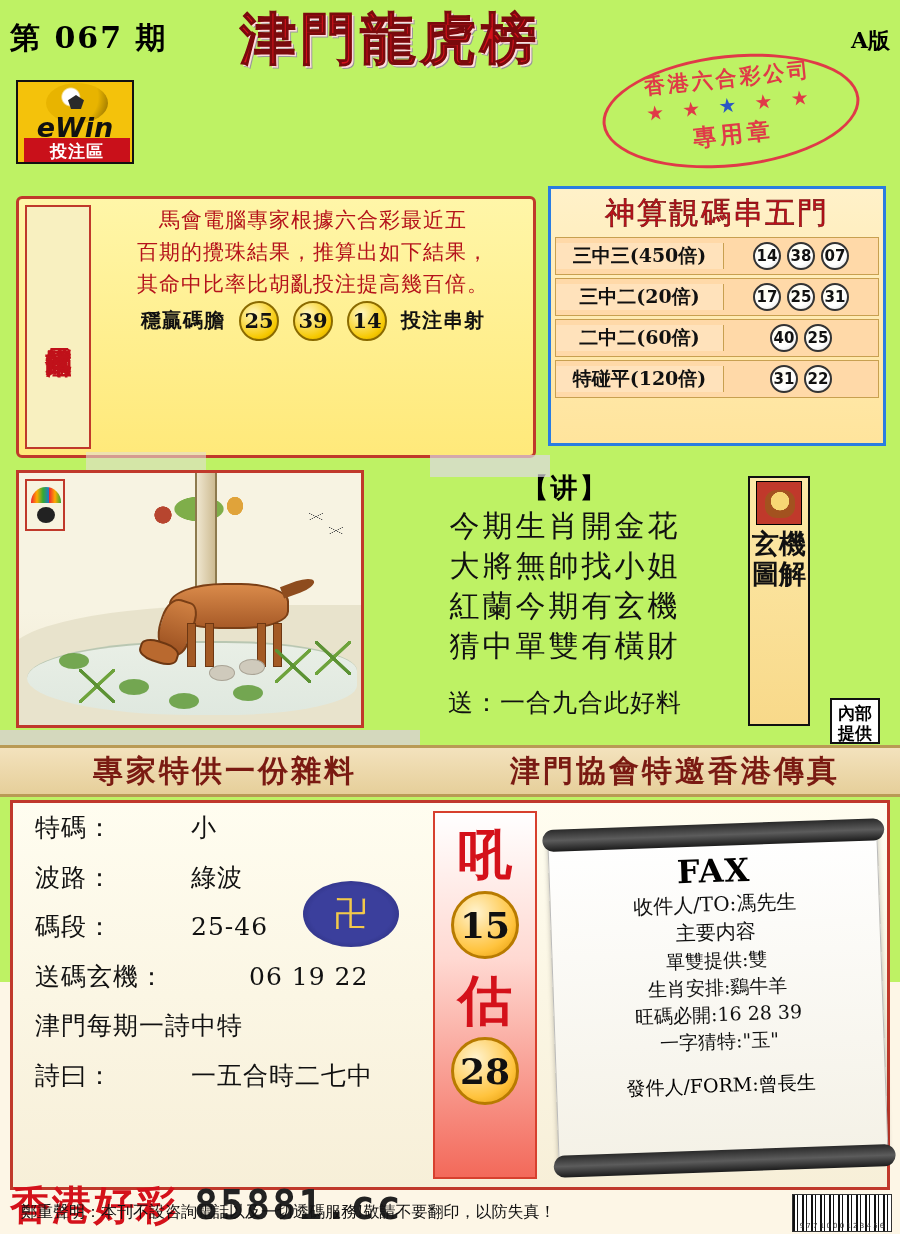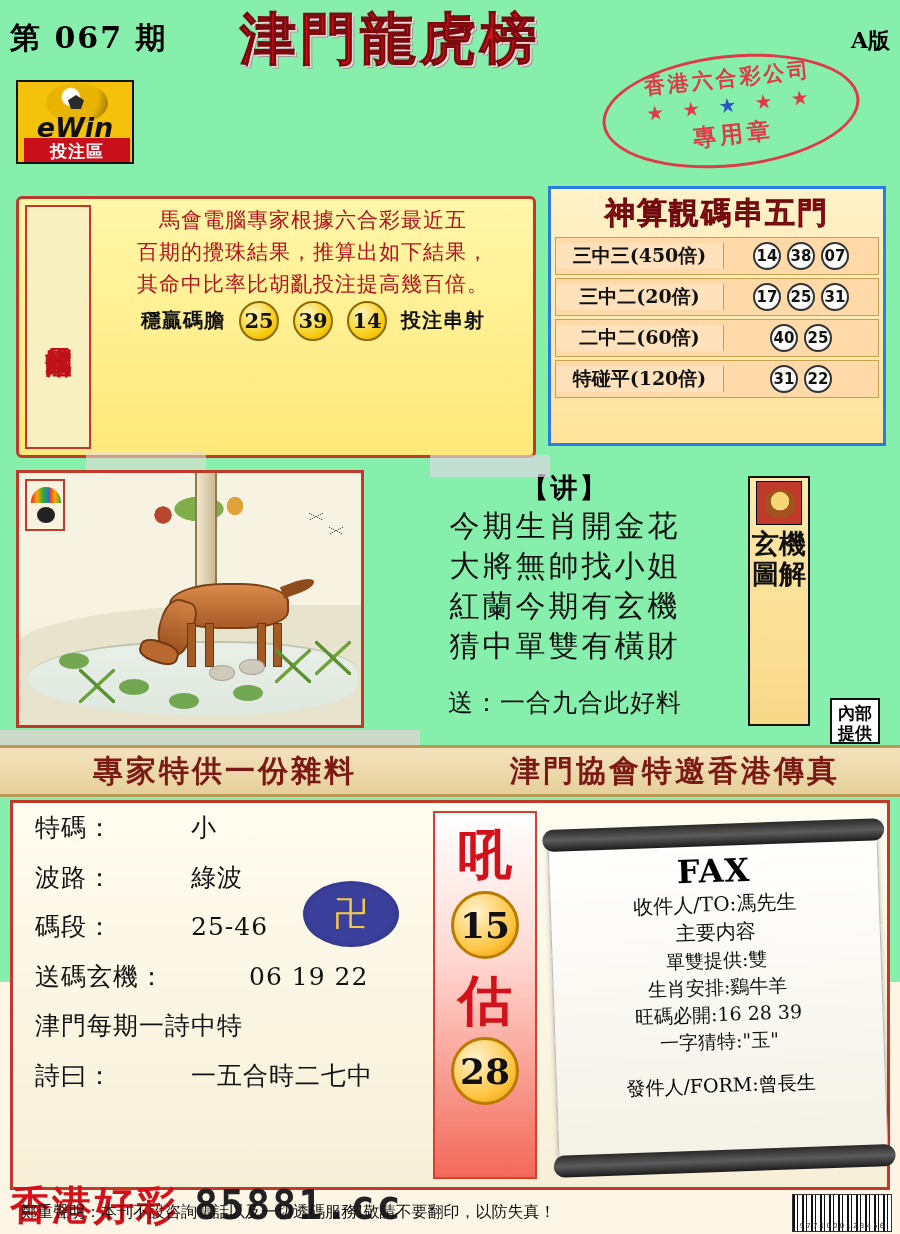--- a/index.html
+++ b/index.html
@@ -3,21 +3,21 @@
 <meta charset="utf-8">
 <style>
   * { box-sizing: border-box; margin: 0; padding: 0; }
   body {
     width: 900px; height: 1234px;
     background: #fdf6e6;
     font-family: "DejaVu Sans", "Liberation Sans", sans-serif;
     position: relative;
     overflow: hidden;
   }
-  .page { position: relative; width: 900px; height: 982px; background:#86efac; }
+  .page { position: relative; width: 900px; height: 982px; background:#bef264; }
 
   
   .header { position:relative; height: 72px; }
   .issue {
     position:absolute; left: 10px; top: 18px;
     font-size: 30px; font-weight: bold; letter-spacing: 2px;
     font-family: "DejaVu Serif", "Liberation Serif", serif;
     color:#000;
   }
   .main-title {
@@ -130,21 +130,21 @@
 
   
   .codetable {
     position:absolute; right: 14px; top: 186px;
     width: 338px; height: 260px;
     border: 3px solid #2a7de1;
     background: linear-gradient(#fff1c9, #ffe49c);
     padding: 4px;
   }
   .codetable .ct-title {
-    text-align:center; font-size: 30px; font-weight:bold;
+    text-align:center; font-size: 30px; font-weight:normal;
     color:#c0111a; letter-spacing: 2px;
     font-family:"DejaVu Serif","Liberation Serif",serif;
     -webkit-text-stroke: 0.6px #6d0a0e;
     margin-bottom: 3px;
   }
   .ct-row {
     display:flex; align-items:center;
     border:1px solid #c8a050; background:#ffd9a8;
     height: 38px; margin-bottom: 3px;
   }

